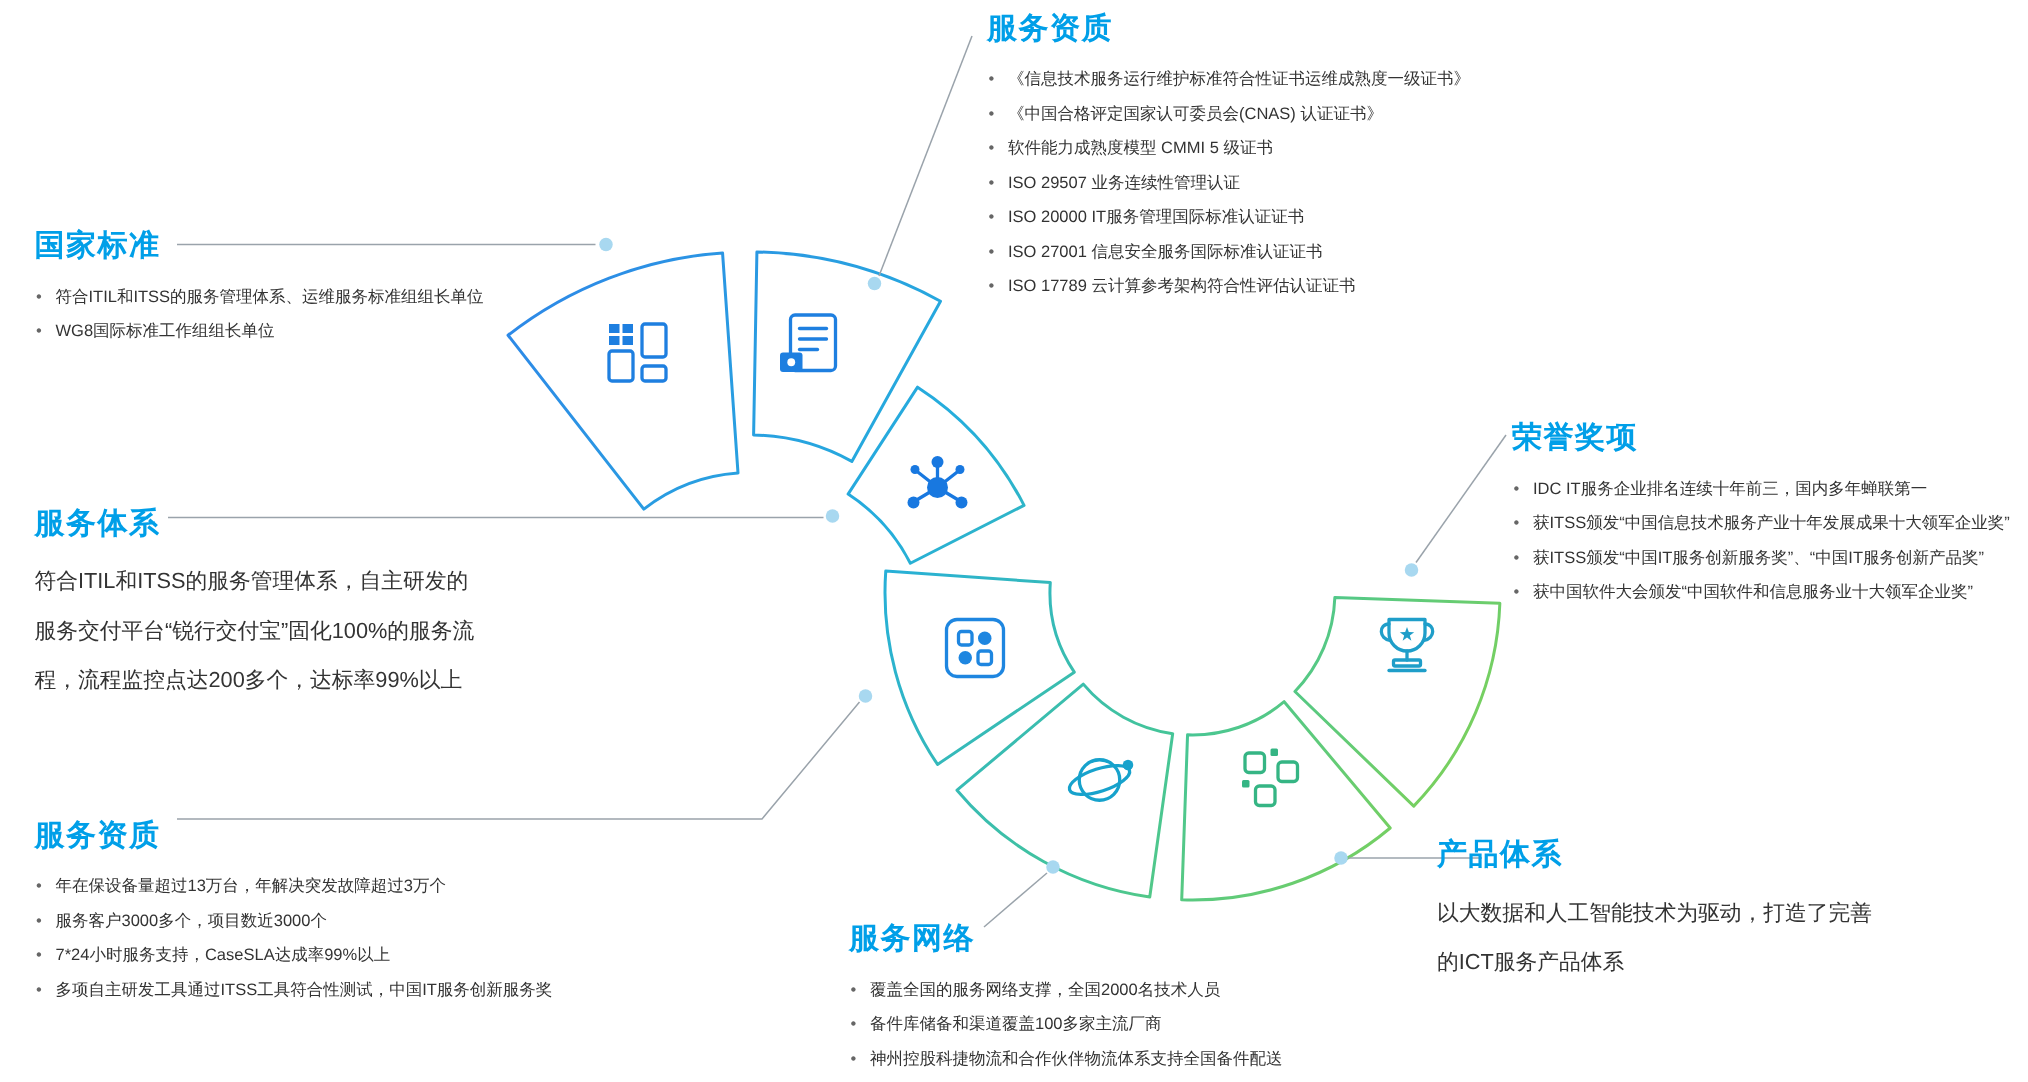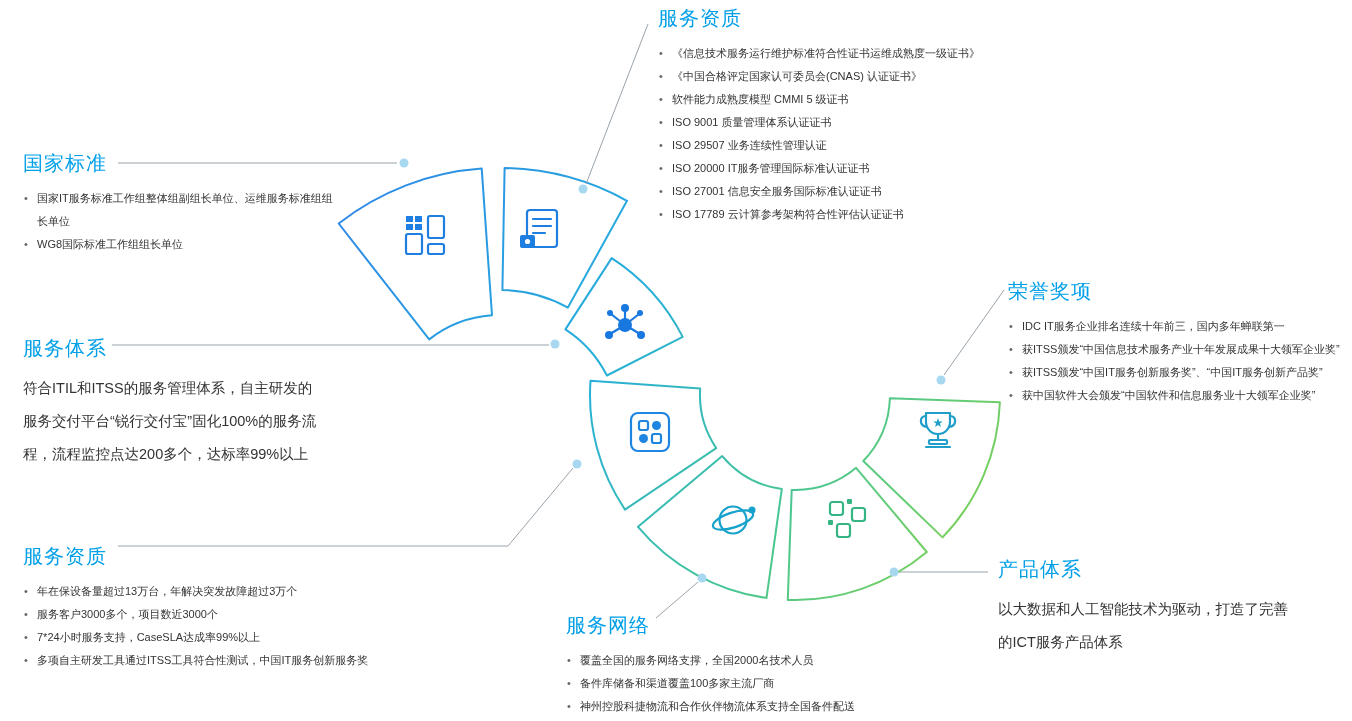--- a/index.html
+++ b/index.html
@@ -6,21 +6,21 @@
   html,body{background:#fff}
   body{font-family:"Liberation Sans","DejaVu Sans",sans-serif}
   .canvas{position:relative;width:1352px;height:721px;background:#fff;overflow:hidden}
   svg.figure{position:absolute;left:0;top:0}
   #wedges path{fill:#ffffff;stroke:url(#bandGrad);stroke-width:2;stroke-linejoin:round}
   .connector{fill:none;stroke:var(--line,#9AA3AB);stroke-width:1}
   .dot{fill:var(--dot,#A8D8F0)}
   .ic .s{fill:none;stroke:currentColor;stroke-width:2.2;stroke-linecap:round;stroke-linejoin:round}
   .ic .f{fill:currentColor}
   .sec{position:absolute}
-  .sec h2{font-size:20px;font-weight:400;color:var(--accent,#009FE8);margin-bottom:10px;letter-spacing:1px}
+  .sec h2{font-size:20px;font-weight:700;color:var(--accent,#009FE8);margin-bottom:10px;letter-spacing:1px}
   .sec ul{list-style:none}
   .sec li{font-size:11px;color:var(--text,#333);line-height:23px;position:relative;padding-left:14px}
   .sec li::before{content:"•";position:absolute;left:1px;color:#666}
   .sec p{font-size:14.5px;color:var(--text,#333);line-height:33px}
 </style>
 </head>
 <body>
 
 <div class="canvas">
 
@@ -137,32 +137,31 @@
       <line x1="22" y1="26" x2="22" y2="32" class="s"></line>
       <rect x="13" y="32" width="18" height="4" rx="1" class="s"></rect>
       <line x1="10" y1="39" x2="34" y2="39" class="s"></line>
       <polygon points="22,10 23.2,13.4 26.8,13.5 23.9,15.6 24.9,19.1 22,17 19.1,19.1 20.1,15.6 17.2,13.5 20.8,13.4" class="f"></polygon>
     </g>
   </svg>
 
   <section class="sec" style="left:23px;top:150px;width:318px">
     <h2>国家标准</h2>
     <ul>
-      <li>国家IT服务标准工作组整体组副组长单位、运维服务标准组组长单位</li>
+      <li>符合ITIL和ITSS的服务管理体系、运维服务标准组组长单位</li>
       <li>WG8国际标准工作组组长单位</li>
     </ul>
   </section>
 
   <section class="sec" style="left:658px;top:5px;width:460px">
     <h2>服务资质</h2>
     <ul>
       <li>《信息技术服务运行维护标准符合性证书运维成熟度一级证书》</li>
       <li>《中国合格评定国家认可委员会(CNAS) 认证证书》</li>
       <li>软件能力成熟度模型 CMMI 5 级证书</li>
-      <li>ISO 9001 质量管理体系认证证书</li>
       <li>ISO 29507 业务连续性管理认证</li>
       <li>ISO 20000 IT服务管理国际标准认证证书</li>
       <li>ISO 27001 信息安全服务国际标准认证证书</li>
       <li>ISO 17789 云计算参考架构符合性评估认证证书</li>
     </ul>
   </section>
 
   <section class="sec" style="left:23px;top:335px;width:302px">
     <h2>服务体系</h2>
     <p>符合ITIL和ITSS的服务管理体系，自主研发的服务交付平台“锐行交付宝”固化100%的服务流程，流程监控点达200多个，达标率99%以上</p>
@@ -190,18 +189,18 @@
 
   <section class="sec" style="left:566px;top:612px;width:430px">
     <h2>服务网络</h2>
     <ul>
       <li>覆盖全国的服务网络支撑，全国2000名技术人员</li>
       <li>备件库储备和渠道覆盖100多家主流厂商</li>
       <li>神州控股科捷物流和合作伙伴物流体系支持全国备件配送</li>
     </ul>
   </section>
 
-  <section class="sec" style="left:998px;top:556px;width:302px">
+  <section class="sec" style="left:958px;top:556px;width:302px">
     <h2>产品体系</h2>
     <p>以大数据和人工智能技术为驱动，打造了完善的ICT服务产品体系</p>
   </section>
 
 </div>
 
 </body></html>

